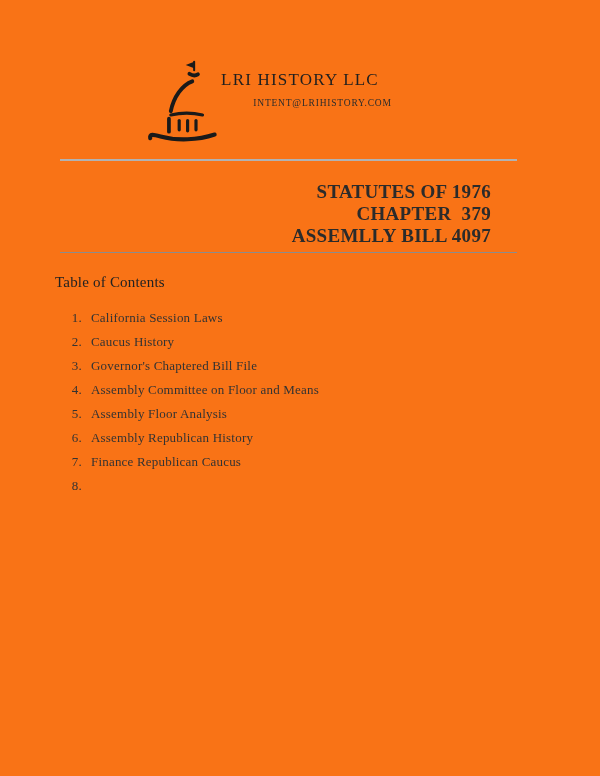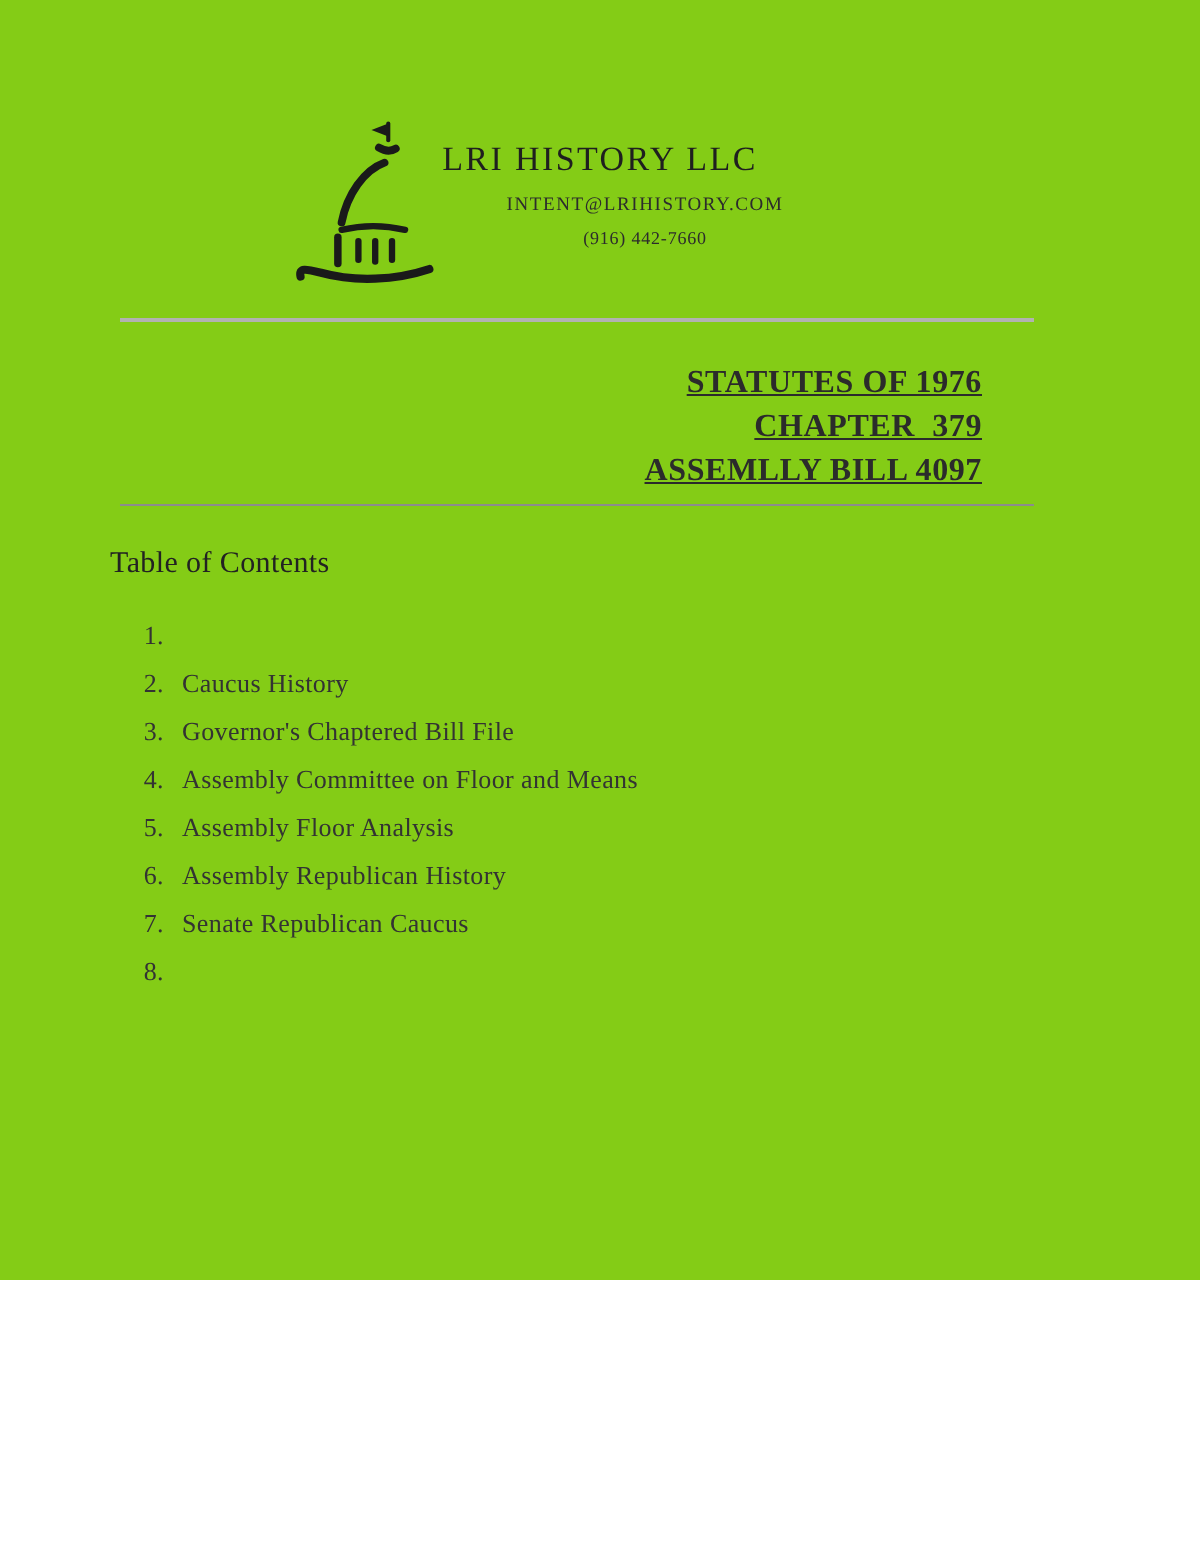--- a/index.html
+++ b/index.html
@@ -4,22 +4,22 @@
 <style>
   * { margin: 0; padding: 0; box-sizing: border-box; }
   html, body { background: #ffffff; }
   body {
     font-family: "Liberation Serif", "DejaVu Serif", serif;
     width: 600px;
   }
   .page {
     position: relative;
     width: 600px;
-    height: 640px;
-    background: #84cc16;
+    height: 776px;
+    background: #f97316;
     overflow: hidden;
   }
 
   
   .logo {
     position: absolute;
     left: 140px;
     top: 58px;
     width: 84px;
     height: 84px;
@@ -62,26 +62,25 @@
 
   
   .statute-block {
     position: absolute;
     top: 181px;
     right: 109px;
     text-align: right;
     color: #2b2b2b;
   }
   .statute-line {
-    font-size: 16px;
+    font-size: 19px;
     font-weight: bold;
     line-height: 22px;
     letter-spacing: 0.3px;
     white-space: pre; 
-    text-decoration: underline;
   }
 
   
   .toc-heading {
     position: absolute;
     left: 55px;
     top: 274px;
     font-size: 15px;
     font-weight: normal;
     color: #222222;
@@ -131,37 +130,37 @@
       <path d="M51,67 L51,78" stroke-width="3.4"></path>
       <path d="M60,67 L60,77" stroke-width="3.4"></path>
 
       <path d="M11,86 C 10,81 14,82 22,84 C 40,89 62,88 80,82" stroke-width="4.4"></path>
     </svg>
   </div>
 
   <div class="header-text">
     <div class="company-name">LRI HISTORY LLC</div>
     <div class="contact-line">INTENT@LRIHISTORY.COM</div>
-    <div class="contact-line phone">(916) 442-7660</div>
   </div>
 
   <div class="rule rule-top"></div>
   <div class="rule rule-mid"></div>
 
   <div class="statute-block">
     <div class="statute-line">STATUTES OF 1976</div>
     <div class="statute-line">CHAPTER  379</div>
     <div class="statute-line">ASSEMLLY BILL 4097</div>
   </div>
 
   <div class="toc-heading">Table of Contents</div>
 
   <ol class="toc-list">
     <li class="toc-item">
       <span class="toc-num">1.</span>
+      <span>California Session Laws</span>
     </li>
     <li class="toc-item">
       <span class="toc-num">2.</span>
       <span>Caucus History</span>
     </li>
     <li class="toc-item">
       <span class="toc-num">3.</span>
       <span>Governor's Chaptered Bill File</span>
     </li>
     <li class="toc-item">
@@ -171,20 +170,20 @@
     <li class="toc-item">
       <span class="toc-num">5.</span>
       <span>Assembly Floor Analysis</span>
     </li>
     <li class="toc-item">
       <span class="toc-num">6.</span>
       <span>Assembly Republican History</span>
     </li>
     <li class="toc-item">
       <span class="toc-num">7.</span>
-      <span>Senate Republican Caucus</span>
+      <span>Finance Republican Caucus</span>
     </li>
     <li class="toc-item">
       <span class="toc-num">8.</span>
     </li>
   </ol>
 
 </div>
 
 </body></html>

